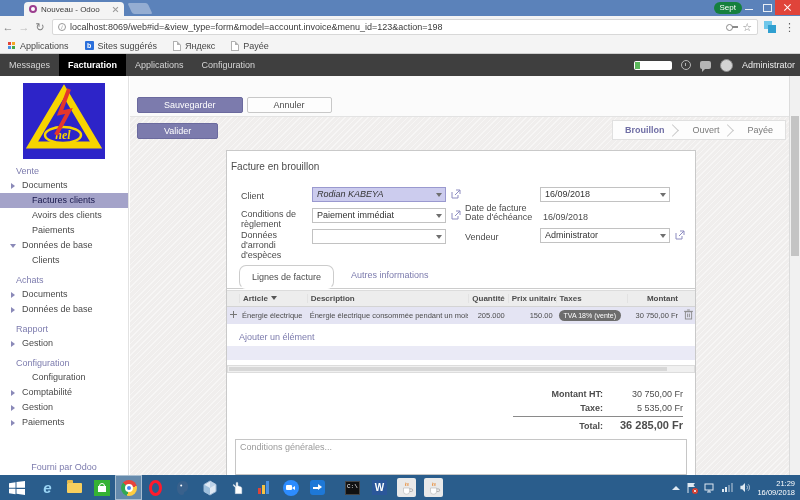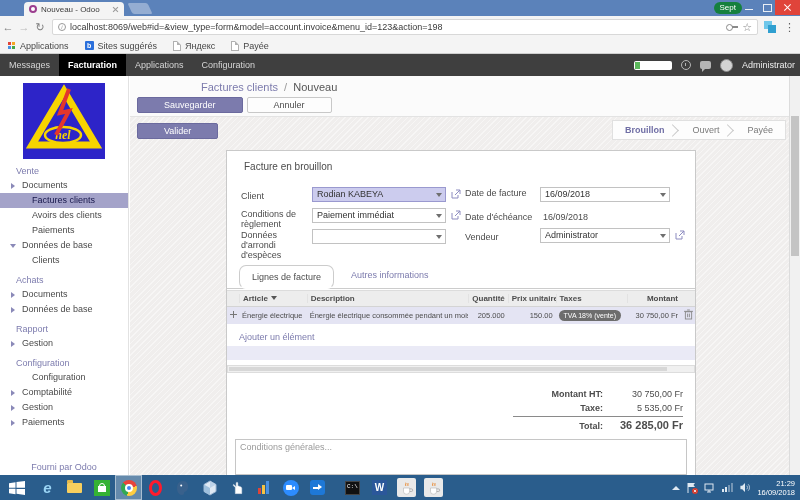--- a/index.html
+++ b/index.html
@@ -102,27 +102,27 @@
   .status { font-size:9px; color:#7a7a7a; padding:0 8px; }
   .status.active { color:#6f6ea5; font-weight:bold; }
   .pipe-sep { width:12px; height:16px; position:relative; overflow:hidden; }
   .pipe-sep::before { content:""; position:absolute; left:-4px; top:4px; width:8px; height:8px;
                       border-top:1px solid #c9c9c9; border-right:1px solid #c9c9c9; transform:rotate(45deg); }
   .vscroll { position:absolute; right:0; top:0; width:11px; bottom:0; background:#f1f1f1; border-left:1px solid #dcdcdc; }
   .vthumb { position:absolute; left:1px; right:1px; top:40px; height:140px; background:#c4c4c4; }
 
   
   .sheet { position:absolute; left:96px; top:33px; width:470px; height:332px; background:#fff; border:1px solid #c9c9c9; }
-  .sheet-title { position:absolute; left:17px; top:10px; font-size:10px; color:#4c4c4c; }
+  .sheet-title { position:absolute; left:4px; top:10px; font-size:10px; color:#4c4c4c; }
   .flabel { position:absolute; font-size:9px; color:#4c4c4c; line-height:10px; }
   .field { position:absolute; height:15px; background:#fff; border:1px solid #c2c2c2; font-size:9px; color:#333;
            line-height:13px; padding:0 12px 0 4px; white-space:nowrap; overflow:hidden; }
   .field .caret { position:absolute; right:3px; top:5px; border-left:3px solid transparent;
                   border-right:3px solid transparent; border-top:4px solid #6f6f6f; }
-  .field.hl { background:#ccccee; border-color:#9a99cf; }
+  .field.hl { background:#ccccee; border-color:#9a99cf;font-style:italic; }
   .plain-val { position:absolute; font-size:9px; color:#4c4c4c; }
   .extlink { position:absolute; width:10px; height:10px; }
 
   .tabbar { position:absolute; left:0; right:0; top:114px; height:24px; border-bottom:1px solid #ccc; }
   .sheet-tab { position:absolute; bottom:-1px; height:24px; line-height:23px; font-size:9px; padding:0 12px;border-radius:7px; }
   .sheet-tab.on { left:12px; background:#fff; border:1px solid #ccc; border-bottom:1px solid #fff; color:#4c4c4c; }
   .sheet-tab.off { left:112px; color:#7c7bad; border:none; bottom:0; }
 
   .grid { position:absolute; left:0; right:0; top:139px; }
   .grow { display:flex; height:17px; align-items:center; }
@@ -283,25 +283,20 @@
     <div class="side-head">Configuration</div>
     <div class="side-item">Configuration</div>
     <div class="side-item lvl1 arr-r">Comptabilité</div>
     <div class="side-item lvl1 arr-r">Gestion</div>
     <div class="side-item lvl1 arr-r">Paiements</div>
     <div class="side-footer">Fourni par Odoo</div>
   </div>
 
   <div class="content">
     <div class="crumb-zone">
-      <div class="breadcrumb">
-        <span class="bc-parent">Factures clients</span>
-        <span class="bc-sep">/</span>
-        <span class="bc-cur">Nouveau</span>
-      </div>
       <div class="btn-row">
         <span class="btn btn-purple">Sauvegarder</span>
         <span class="btn btn-white">Annuler</span>
       </div>
     </div>
 
     <div class="main-canvas">
       <span class="btn btn-purple btn-validate">Valider</span>
       <div class="statusbar">
         <span class="status active">Brouillon</span>
@@ -332,21 +327,21 @@
           <path d="M1 3v6h6V6" fill="none" stroke="#8d8cc0"></path>
             <path d="M5 1h4v4" fill="none" stroke="#8d8cc0"></path>
             <path d="M9 1L4 6" stroke="#8d8cc0"></path>
         </svg>
 
         <div class="flabel" style="left:14px;top:79px;width:72px">Données d'arrondi d'espèces</div>
         <div class="field" style="left:85px;top:78px;width:134px">
           <span class="caret"></span>
         </div>
 
-        <div class="flabel" style="left:238px;top:37px">Date de facture</div>
+        <div class="flabel" style="left:238px;top:52px">Date de facture</div>
         <div class="field" style="left:313px;top:36px;width:130px">
           <span>16/09/2018</span><span class="caret"></span>
         </div>
 
         <div class="flabel" style="left:238px;top:61px">Date d'échéance</div>
         <div class="plain-val" style="left:316px;top:61px">16/09/2018</div>
 
         <div class="flabel" style="left:238px;top:81px">Vendeur</div>
         <div class="field" style="left:313px;top:77px;width:130px">
           <span>Administrator</span><span class="caret"></span>

